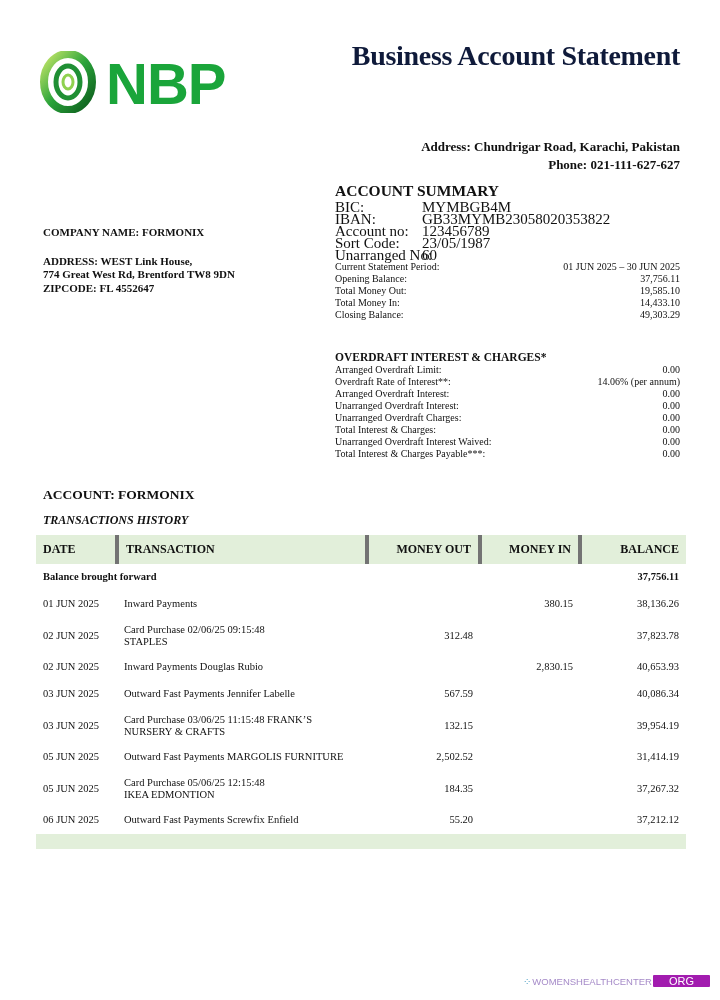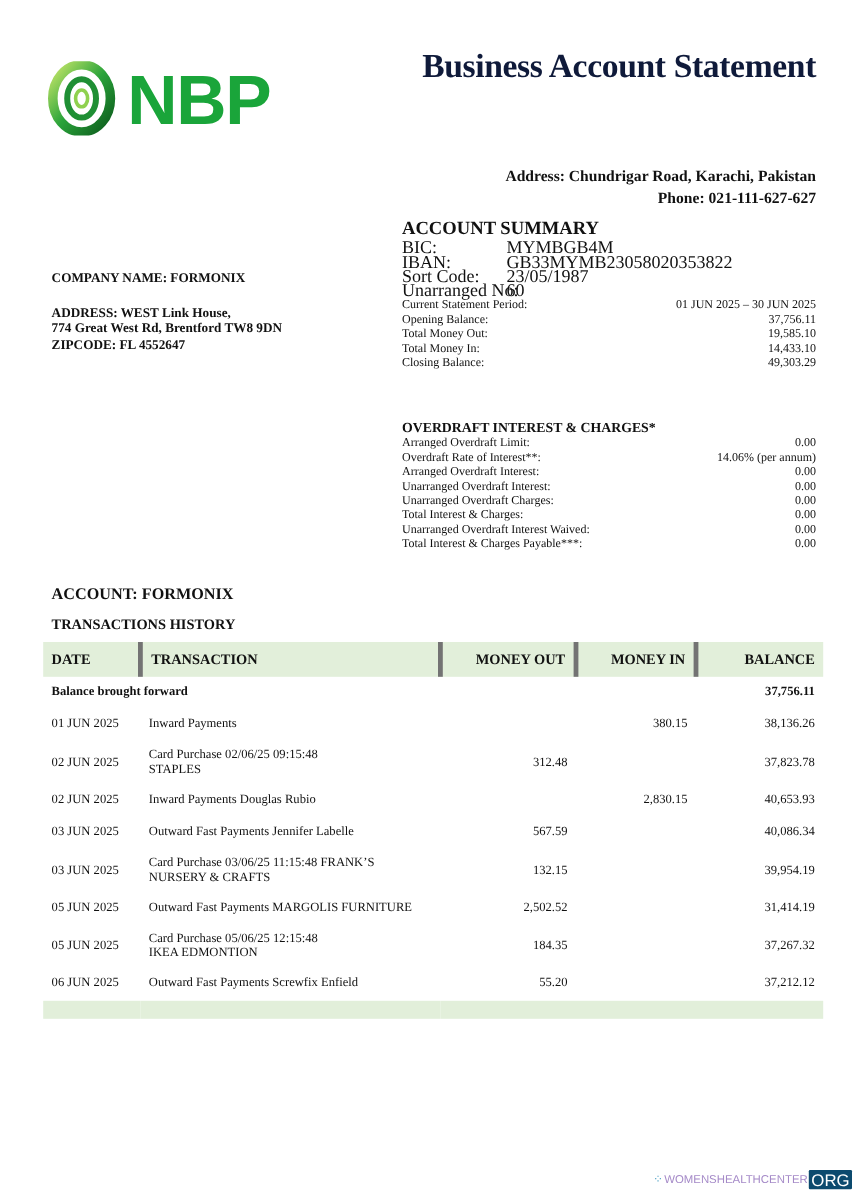--- a/index.html
+++ b/index.html
@@ -21,39 +21,39 @@
   .kv .v { flex: 1; }
   .kvr { display: flex; justify-content: space-between; font-size: 10px; line-height: 12px; }
 
   .overdraft { position: absolute; left: 335px; top: 350px; width: 345px; }
   .overdraft .section-h { font-size: 11.5px; line-height: 14px; }
 
   .company { position: absolute; left: 43px; top: 226px; font-weight: bold; font-size: 11px; line-height: 13.5px; }
   .company .gap { height: 15px; }
 
   .acct-title { position: absolute; left: 43px; top: 487px; font-weight: bold; font-size: 13.5px; }
-  .tx-title { position: absolute; left: 43px; top: 513px; font-weight: bold; font-size: 12px; }
+  .tx-title { position: absolute; left: 43px; top: 513px; font-weight: bold; font-size: 12px; font-style: italic; }
 
   table.tx { position: absolute; left: 36px; top: 535px; width: 650px; border-collapse: collapse; font-size: 10.5px; }
   table.tx th { background: #e2efda; font-weight: bold; font-size: 12px; height: 29px; text-align: left; padding: 0 7px; border-right: 4px solid #737373; }
   table.tx th:last-child { border-right: none; }
   table.tx th.r, table.tx td.r { text-align: right; }
   table.tx td { padding: 0 7px; vertical-align: middle; height: 27px; line-height: 12.5px; }
   table.tx tr.tall td { height: 36px; }
   table.tx tr.bf td { font-weight: bold; font-size: 10.5px; }
   table.tx tr.footer td { background: #e2efda; height: 15px; }
   .c-date { width: 81px; }
   .c-tx { width: 250px; }
   .c-out { width: 113px; }
   .c-in { width: 100px; }
   .c-bal { width: 106px; }
 
   .watermark { position: absolute; right: 10px; top: 975px; display: flex; align-items: center; font-family: "Liberation Sans", "DejaVu Sans", sans-serif; font-size: 9.5px; color: #a58ac8; }
   .watermark .dots { color: #5aa7c9; font-size: 10px; margin-right: 3px; letter-spacing: -2px; }
-  .watermark .org { background: #0c4a6e; color: #fff; font-size: 14px; padding: 0 2px; margin-left: 1px; border-radius: 1px; }
+  .watermark .org { background: #a21caf; color: #fff; font-size: 11px; padding: 0 16px; margin-left: 1px; border-radius: 1px; }
 </style>
 </head>
 <body>
 
 <div class="logo">
   <svg viewBox="0 0 64 62">
     <defs>
       <linearGradient id="g1" x1="0" y1="0" x2="1" y2="1">
         <stop offset="0" stop-color="#c9e86a"></stop>
         <stop offset="0.5" stop-color="#2aa33a"></stop>
@@ -86,20 +86,24 @@
   <div class="section-h">ACCOUNT SUMMARY</div>
   <div class="kv">
       <span class="k">BIC:</span>
       <span class="v">MYMBGB4M</span>
     </div>
   <div class="kv">
       <span class="k">IBAN:</span>
       <span class="v">GB33MYMB23058020353822</span>
     </div>
   <div class="kv">
+      <span class="k">Account no:</span>
+      <span class="v">123456789</span>
+    </div>
+  <div class="kv">
       <span class="k">Sort Code:</span>
       <span class="v">23/05/1987</span>
     </div>
   <div class="kv">
       <span class="k">Unarranged No:</span>
       <span class="v">60</span>
     </div>
   <div class="kvr">
       <span>Current Statement Period:</span>
       <span>01 JUN 2025 – 30 JUN 2025</span>

